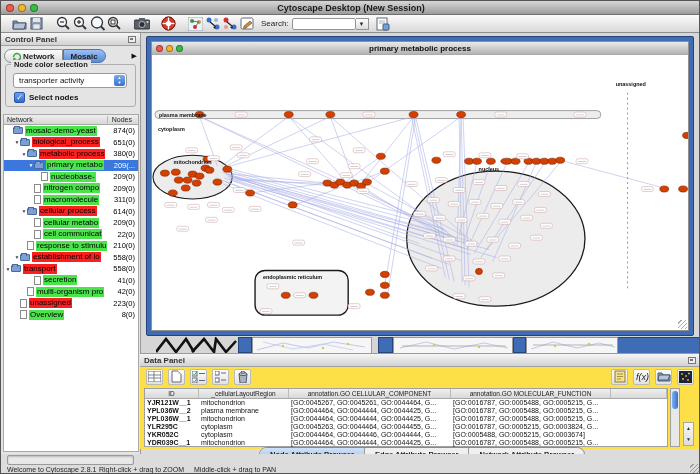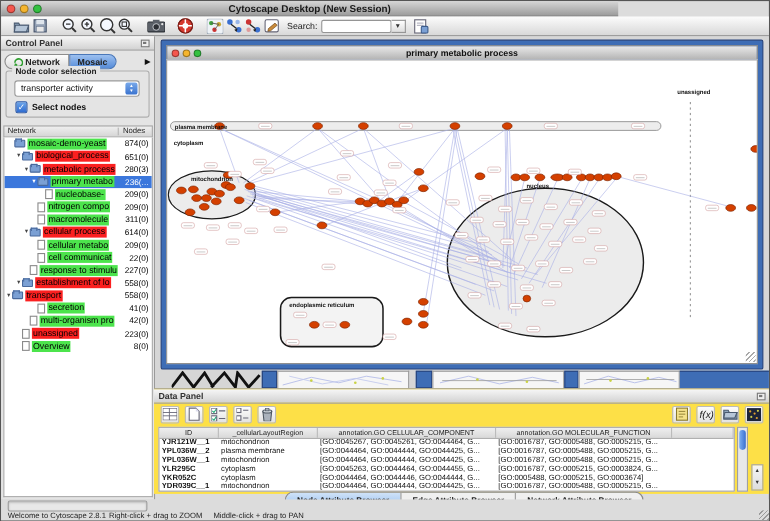--- a/index.html
+++ b/index.html
@@ -1,19 +1,19 @@
 <!DOCTYPE html>
 <html><head>
 <meta charset="utf-8">
 <style>
   html,body{margin:0;padding:0;background:#888;}
   *{box-sizing:border-box;font-family:"Liberation Sans",sans-serif;}
   .screen{position:relative;width:700px;height:474px;background:#dcdcdc;overflow:hidden;border:1px solid #555;}
   
-  .titlebar{position:absolute;left:0;top:0;width:561px;height:14px;background:linear-gradient(#d6d6d6,#9c9c9c);border-bottom:1px solid #6e6e6e;display:flex;align-items:center;}
+  .titlebar{position:absolute;left:0;top:0;width:700px;height:14px;background:linear-gradient(#d6d6d6,#9c9c9c);border-bottom:1px solid #6e6e6e;display:flex;align-items:center;}
   .lights{display:flex;gap:4px;margin-left:5px;}
   .light{width:8px;height:8px;border-radius:50%;border:1px solid rgba(0,0,0,.35);}
   .l-red{background:#f4574e;} .l-yel{background:#f5b52e;} .l-grn{background:#34c142;}
   .titlebar .wtitle{position:absolute;left:0;right:0;text-align:center;font-size:9px;font-weight:bold;color:#1a1a1a;}
   
   .toolbar{position:absolute;left:0;top:14px;width:700px;height:18px;background:linear-gradient(#fcfcfc,#d8d8d8);border-bottom:1px solid #8e8e8e;display:flex;align-items:center;}
   .tbi{width:17px;height:16px;display:flex;align-items:center;justify-content:center;flex:0 0 auto;}
   .tbsp{width:10px;flex:0 0 auto;}
   .searchlbl{font-size:8px;color:#222;margin:0 3px 0 6px;}
   .searchbox{width:64px;height:12px;background:#fff;border:1px solid #959595;border-radius:2px;font-size:8px;padding:0 2px;}
@@ -260,27 +260,27 @@
         <div class="trow" style="padding-left: 10px;">
           <span class="tri">▼</span>
           <span class="fold"></span>
           <span class="tlabel bg-red">biological_process</span>
           <span class="tcount">651(0)</span>
         </div>
         <div class="trow" style="padding-left: 17px;">
           <span class="tri">▼</span>
           <span class="fold"></span>
           <span class="tlabel bg-red">metabolic process</span>
-          <span class="tcount">280(3)</span>
+          <span class="tcount">380(0)</span>
         </div>
         <div class="trow sel" style="padding-left: 24px;">
           <span class="tri">▼</span>
           <span class="fold"></span>
           <span class="tlabel bg-green">primary metabo</span>
-          <span class="tcount">236(...</span>
+          <span class="tcount">209(...</span>
         </div>
         <div class="trow" style="padding-left: 31px;">
           <span class="spc"></span>
           <span class="file"></span>
           <span class="tlabel bg-green">nucleobase-</span>
           <span class="tcount">209(0)</span>
         </div>
         <div class="trow" style="padding-left: 24px;">
           <span class="spc"></span>
           <span class="file"></span>
@@ -308,21 +308,21 @@
         <div class="trow" style="padding-left: 24px;">
           <span class="spc"></span>
           <span class="file"></span>
           <span class="tlabel bg-green">cell communicat</span>
           <span class="tcount">22(0)</span>
         </div>
         <div class="trow" style="padding-left: 17px;">
           <span class="spc"></span>
           <span class="file"></span>
           <span class="tlabel bg-green">response to stimulu</span>
-          <span class="tcount">227(0)</span>
+          <span class="tcount">210(0)</span>
         </div>
         <div class="trow" style="padding-left: 10px;">
           <span class="tri">▼</span>
           <span class="fold"></span>
           <span class="tlabel bg-red">establishment of lo</span>
           <span class="tcount">558(0)</span>
         </div>
         <div class="trow" style="padding-left: 1px;">
           <span class="tri">▼</span>
           <span class="fold"></span>

